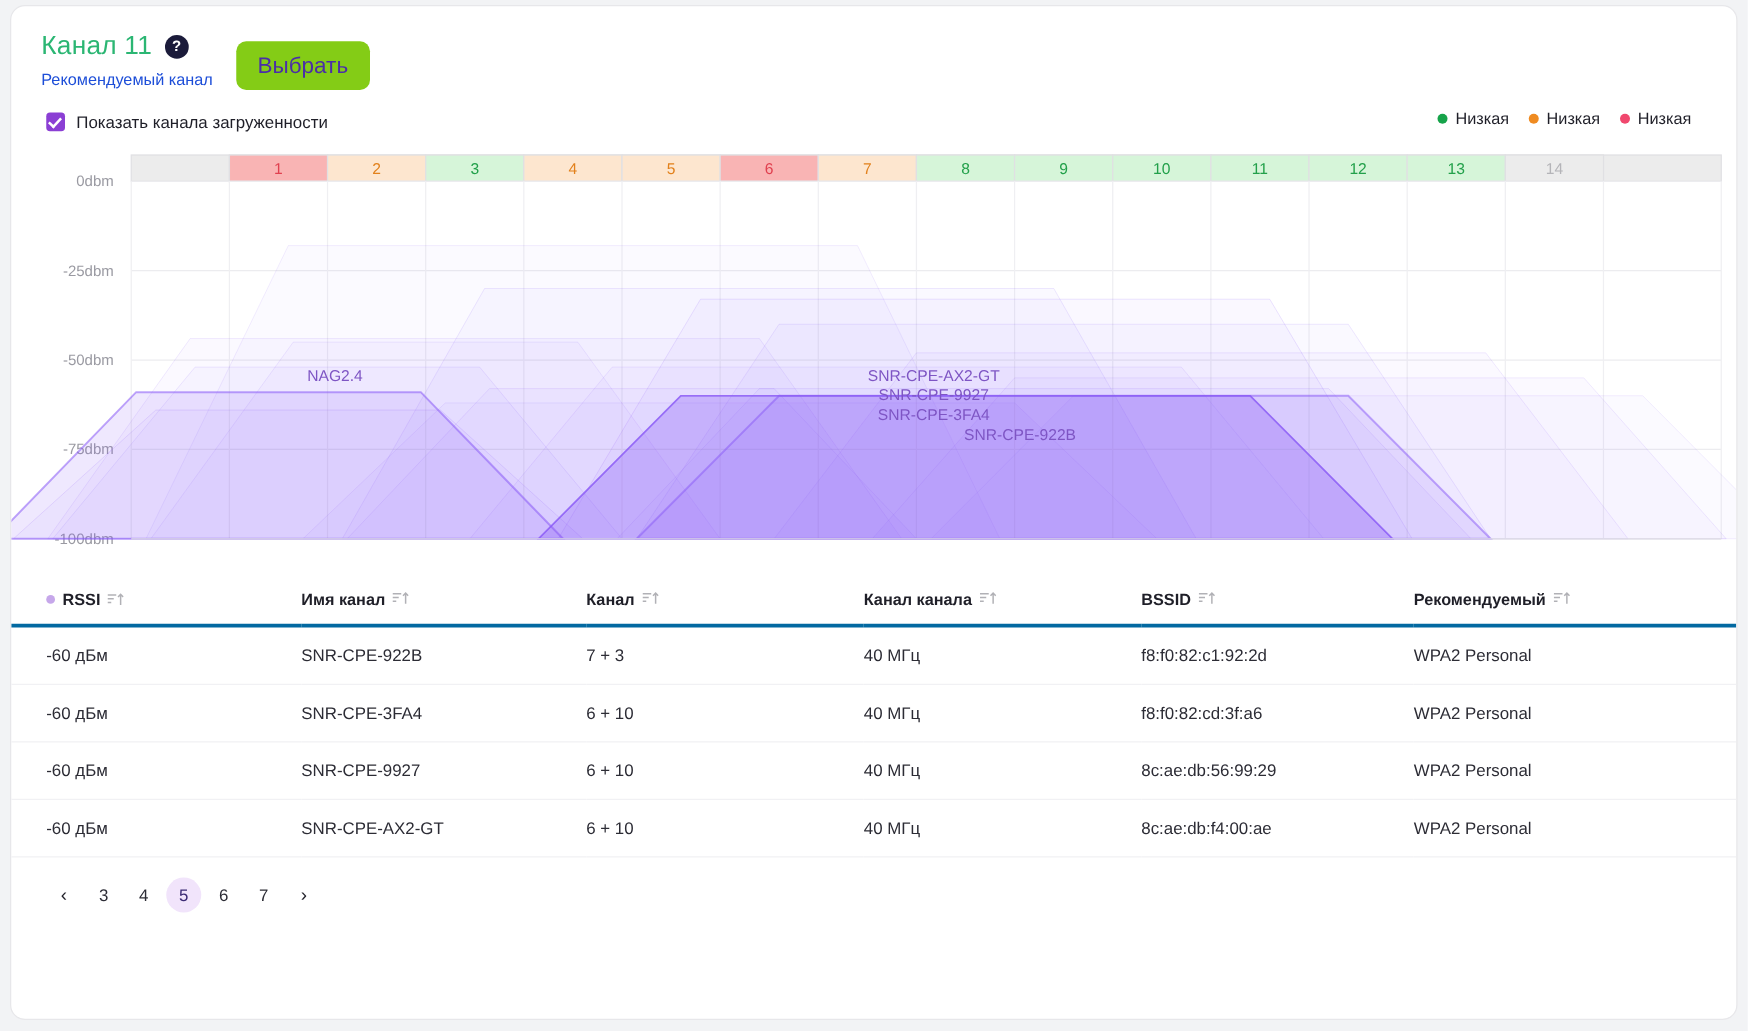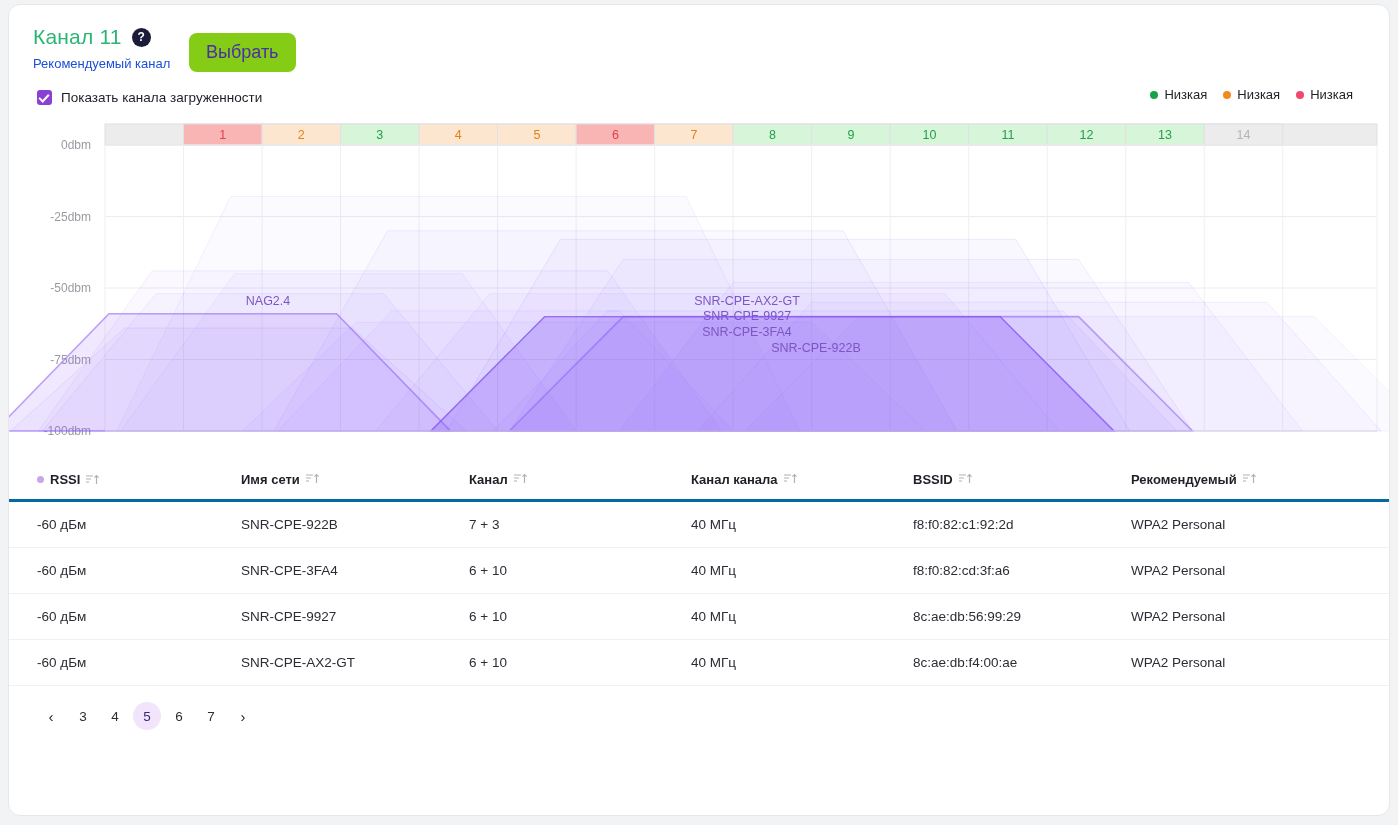--- a/index.html
+++ b/index.html
@@ -263,21 +263,21 @@
             <i class="rssi-dot"></i>
             <span>RSSI</span>
             <svg class="sort-ic" width="13" height="12" viewBox="0 0 13 12">
                 <path d="M0 2h7M0 5h5M0 8h3" stroke="#55555e" stroke-width="1.2" fill="none"></path>
                 <path d="M10.5 10V1.5M8.4 3.6l2.1-2.1 2.1 2.1" stroke="#55555e" stroke-width="1.2" fill="none"></path>
               </svg>
           </span>
         </th>
         <th class="c-name">
           <span class="th-in">
-            <span>Имя сети</span>
+            <span>Имя канал</span>
             <svg class="sort-ic" width="13" height="12" viewBox="0 0 13 12">
                 <path d="M0 2h7M0 5h5M0 8h3" stroke="#55555e" stroke-width="1.2" fill="none"></path>
                 <path d="M10.5 10V1.5M8.4 3.6l2.1-2.1 2.1 2.1" stroke="#55555e" stroke-width="1.2" fill="none"></path>
               </svg>
           </span>
         </th>
         <th class="c-ch">
           <span class="th-in">
             <span>Канал</span>
             <svg class="sort-ic" width="13" height="12" viewBox="0 0 13 12">

